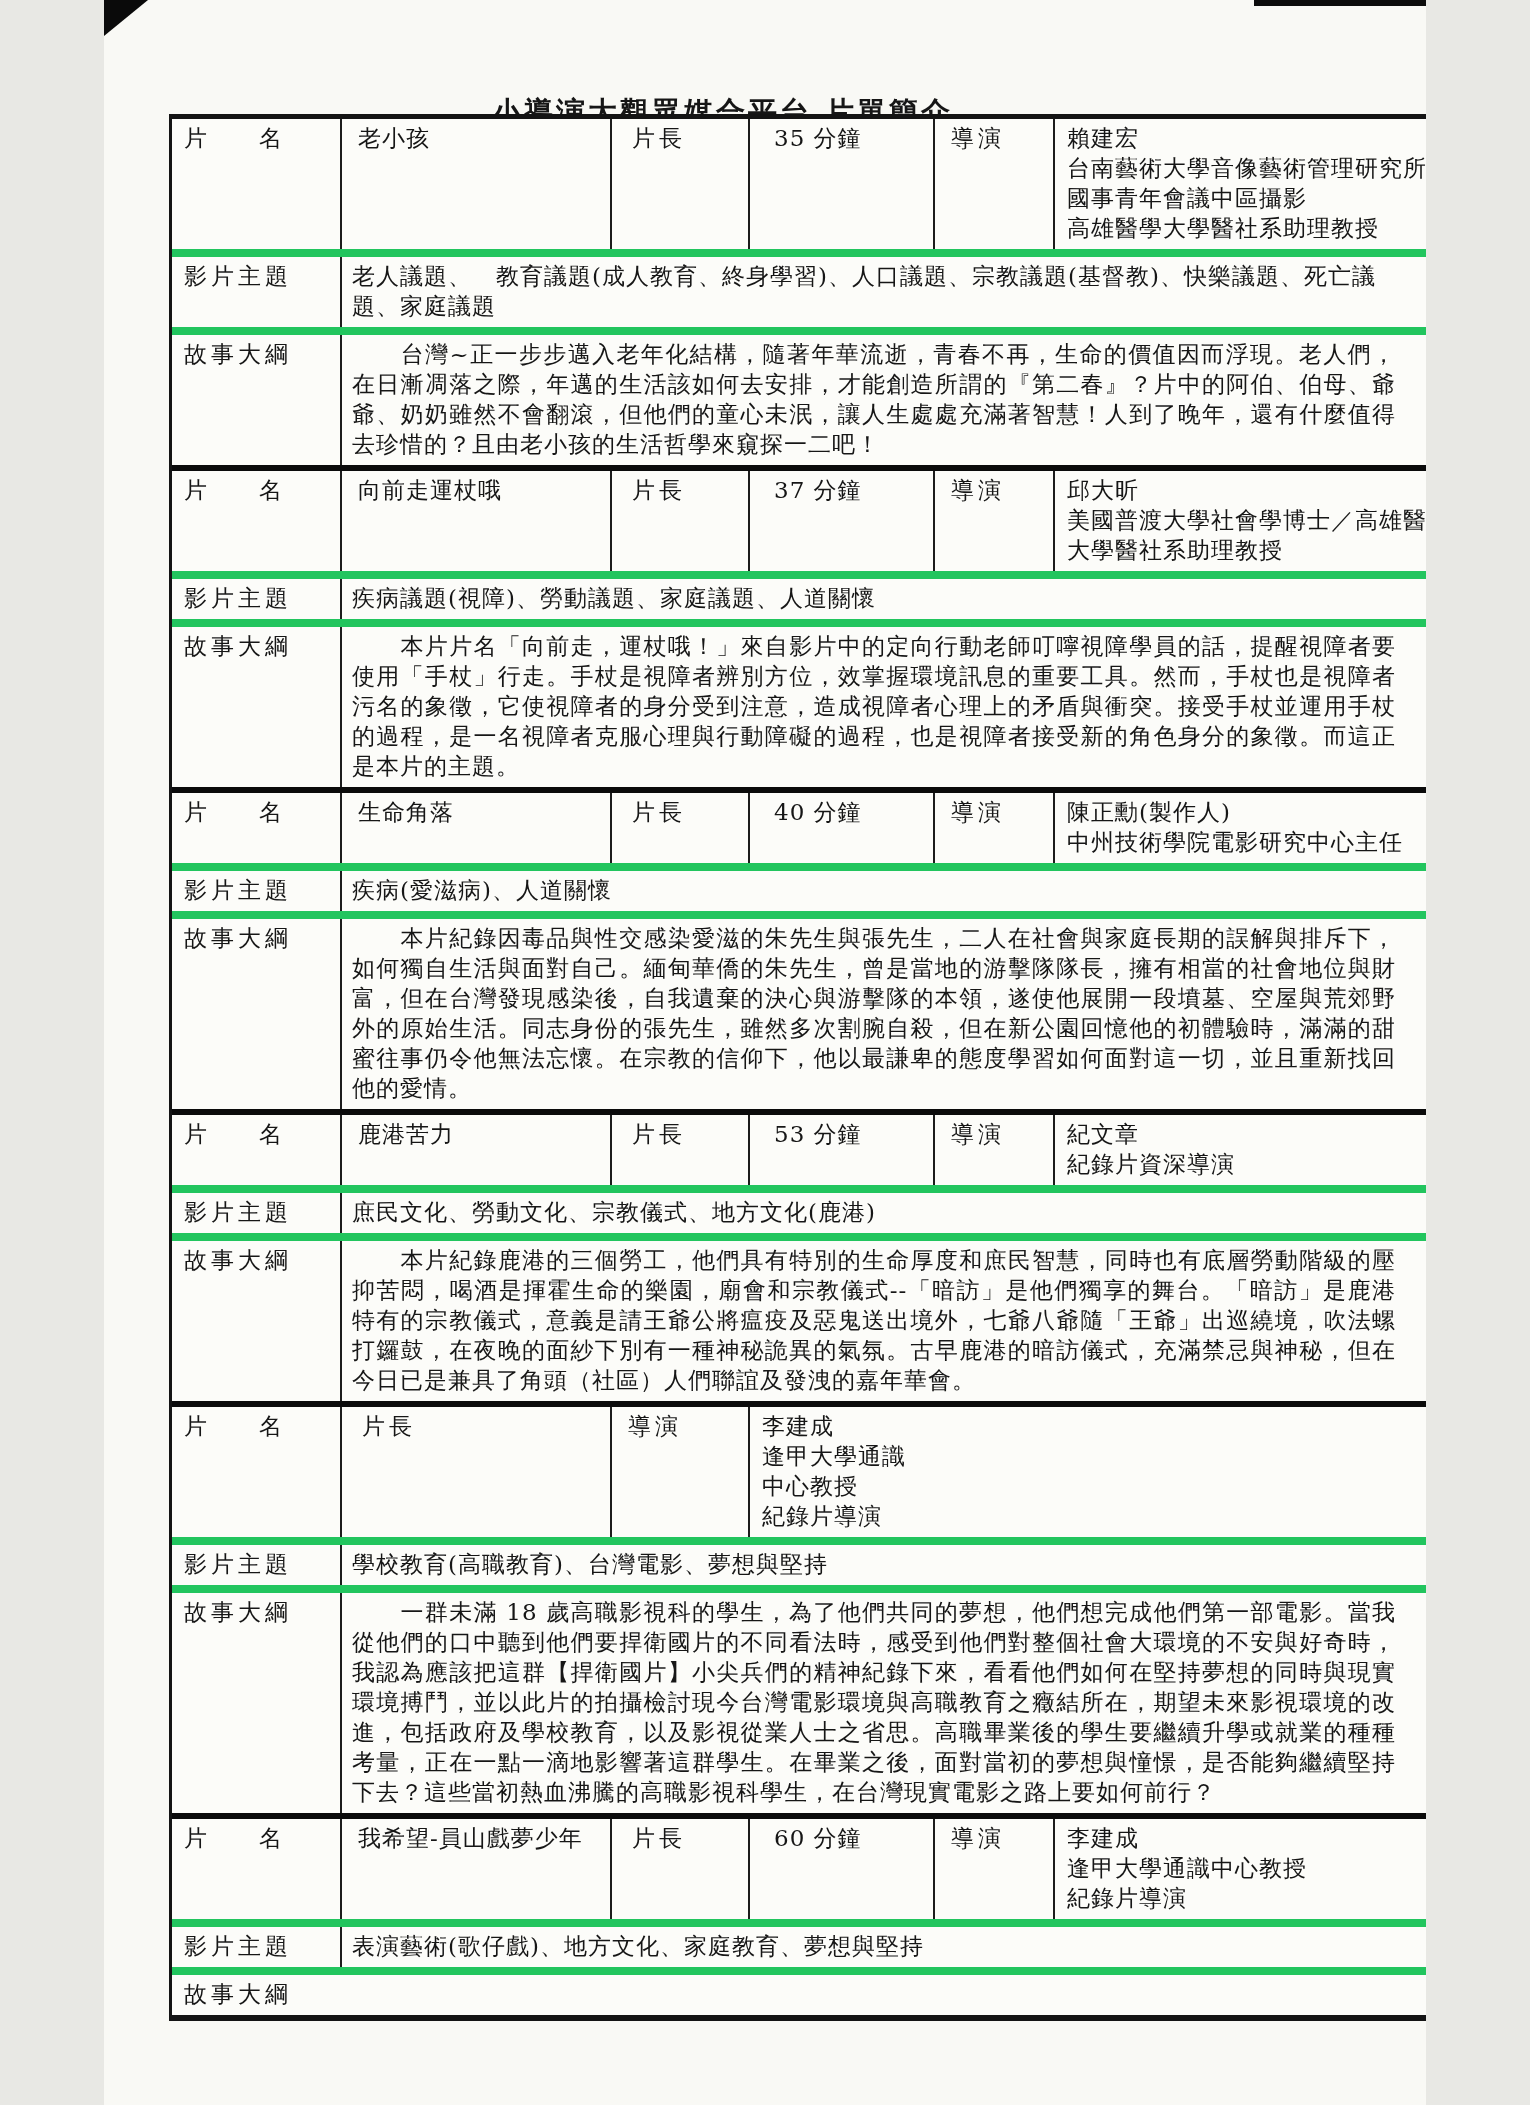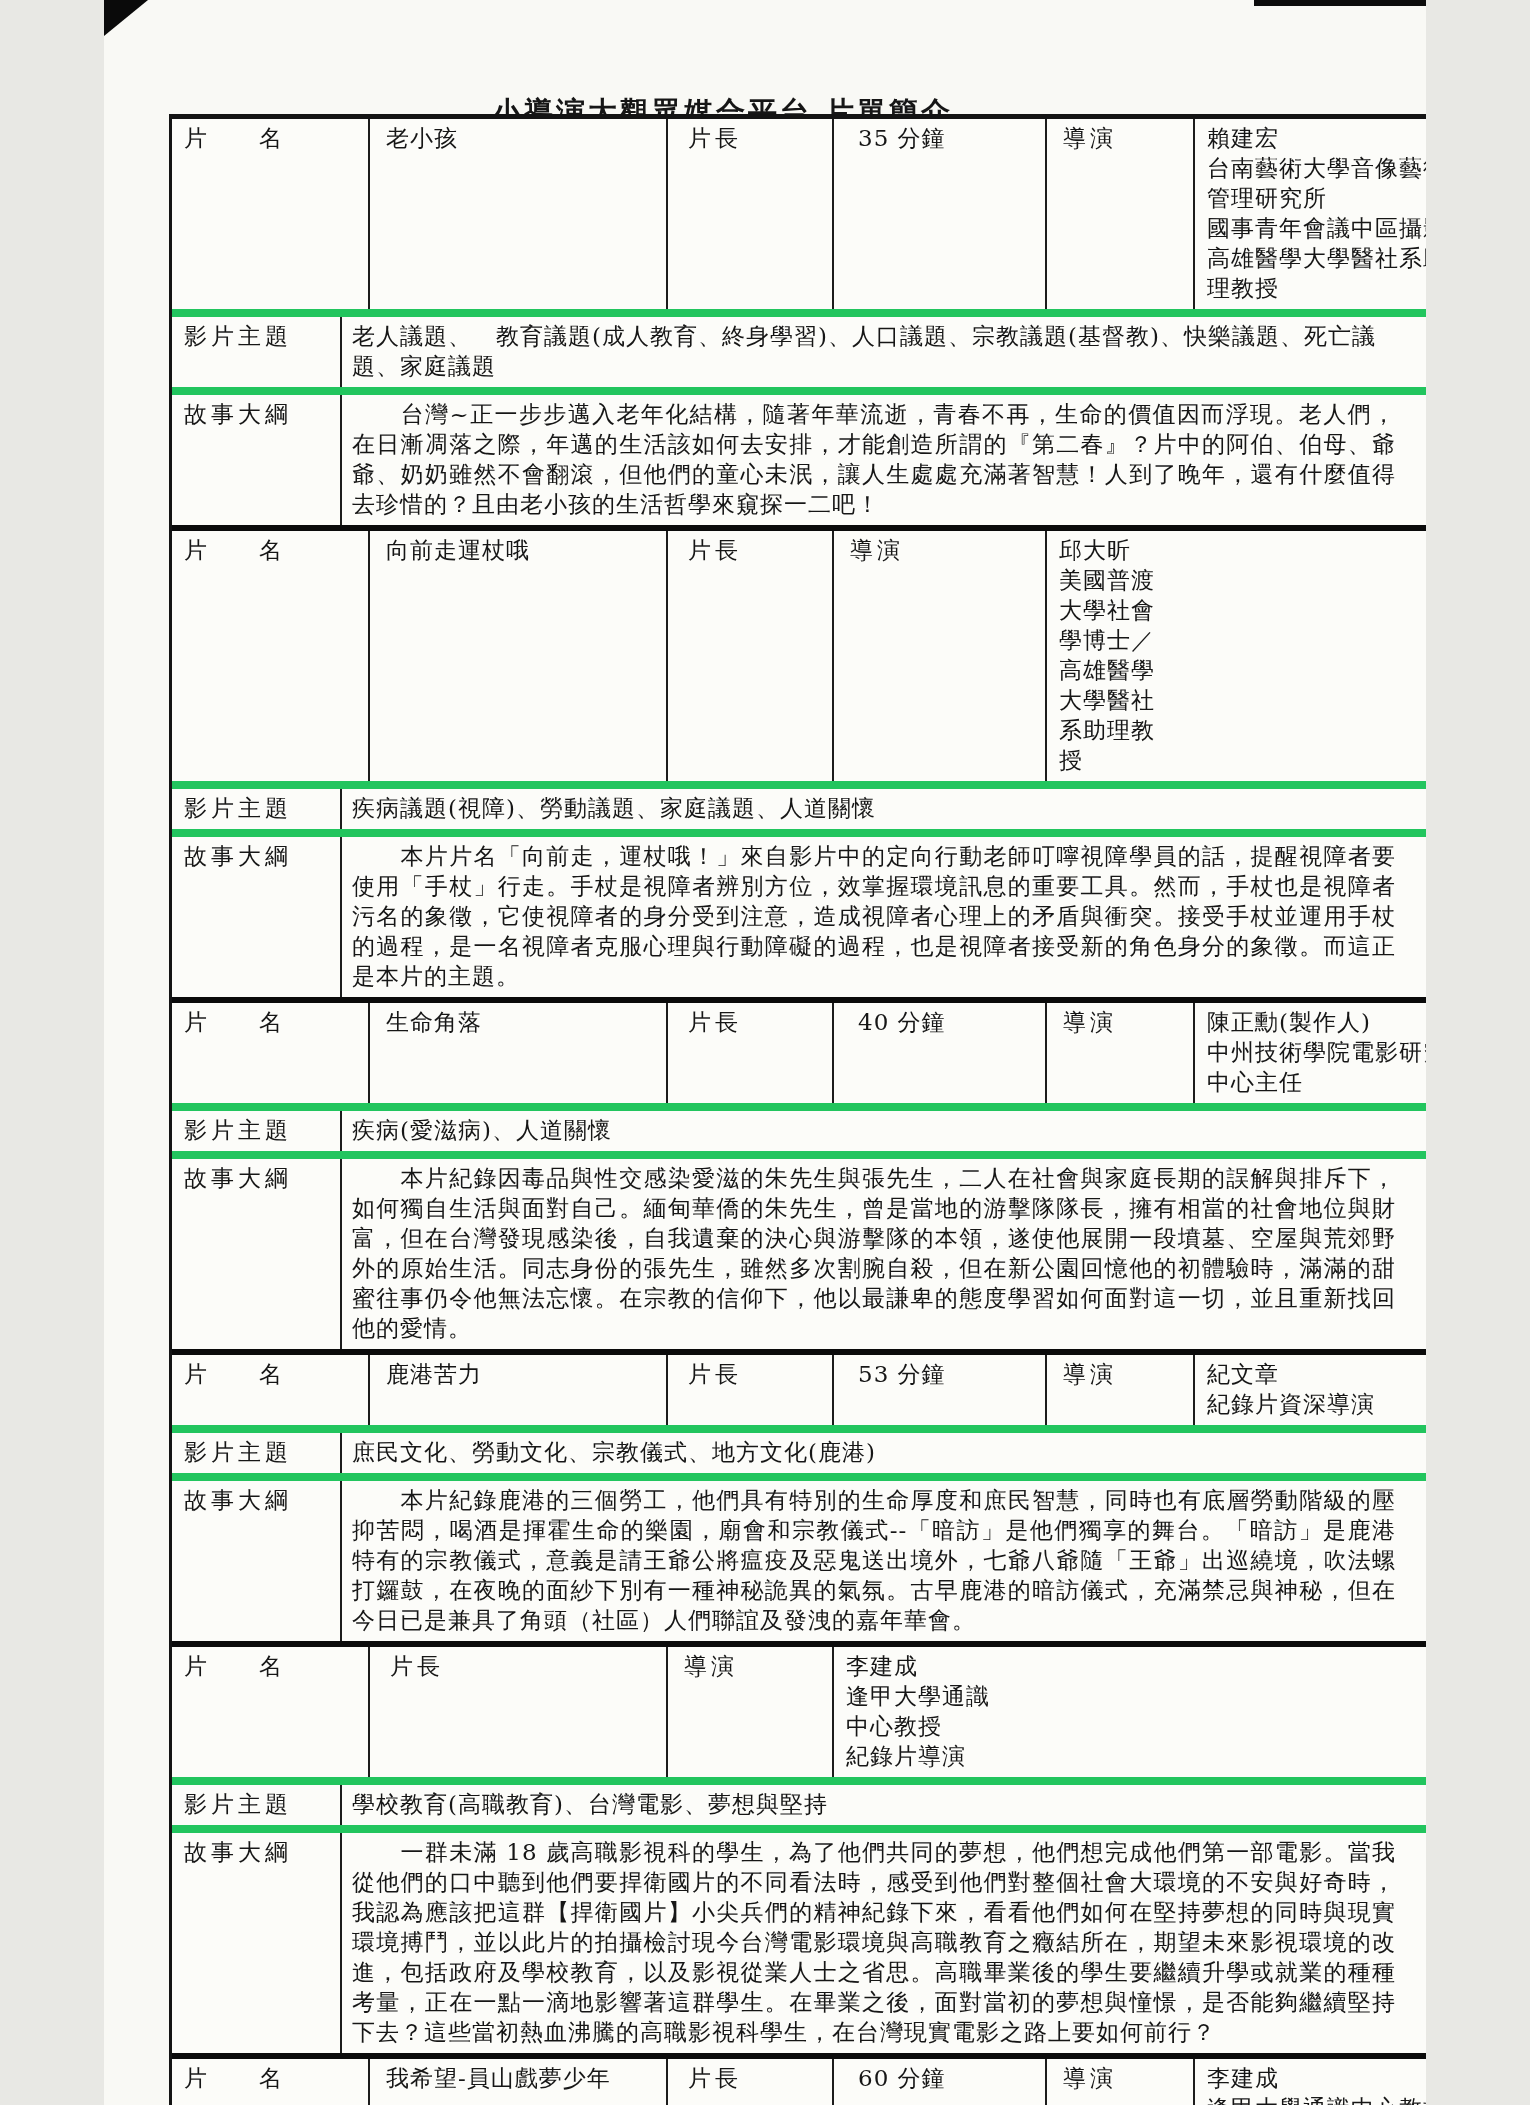--- a/index.html
+++ b/index.html
@@ -34,21 +34,21 @@
   .films-table{
     position:absolute;left:65px;top:114px;width:1300px;
     background:#fcfcf9;
     border:3px solid #141414;
     border-top-width:5px;border-bottom-width:6px;
     box-sizing:border-box;
   }
   .film+.film{border-top:6px solid #0b0b0b;}
 
   .row{display:grid;}
-  .r-head{grid-template-columns:168px 270px 138px 185px 120px 1fr;gap:28px;}
+  .r-head{grid-template-columns:168px 270px 138px 185px 120px 1fr;}
   .r-theme,.r-syn{grid-template-columns:168px 1fr;border-top:8px solid #22c55e;}
 
   .c{
     padding:4px 8px 6px 10px;
     border-left:2px solid #1c1c1c;
     font-size:23px;line-height:30px;letter-spacing:1px;
     box-sizing:border-box;
   }
   .row .c:first-child{border-left:none;}
 
@@ -101,20 +101,21 @@
         <div class="c label">故事大綱</div>
         <div class="c c-syn">　　台灣~正一步步邁入老年化結構，隨著年華流逝，青春不再，生命的價值因而浮現。老人們，在日漸凋落之際，年邁的生活該如何去安排，才能創造所謂的『第二春』？片中的阿伯、伯母、爺爺、奶奶雖然不會翻滾，但他們的童心未泯，讓人生處處充滿著智慧！人到了晚年，還有什麼值得去珍惜的？且由老小孩的生活哲學來窺探一二吧！</div>
       </div>
     </section>
 
     <section class="film">
       <div class="row r-head">
         <div class="c label c-name">片　　名</div>
         <div class="c c-title">向前走運杖哦</div>
         <div class="c label c-len">片長</div>
+        <div class="c c-dur">37 分鐘</div>
         <div class="c label c-dirl">導演</div>
         <div class="c c-dir">
           <div>邱大昕</div>
           <div>美國普渡大學社會學博士／高雄醫學大學醫社系助理教授</div>
         </div>
       </div>
       <div class="row r-theme">
         <div class="c label">影片主題</div>
         <div class="c c-theme">疾病議題(視障)、勞動議題、家庭議題、人道關懷</div>
       </div>

